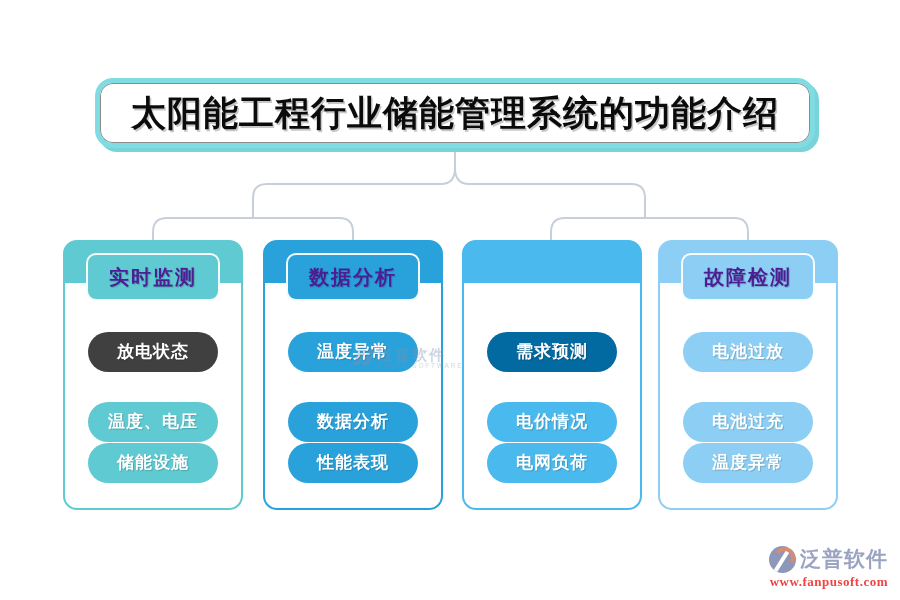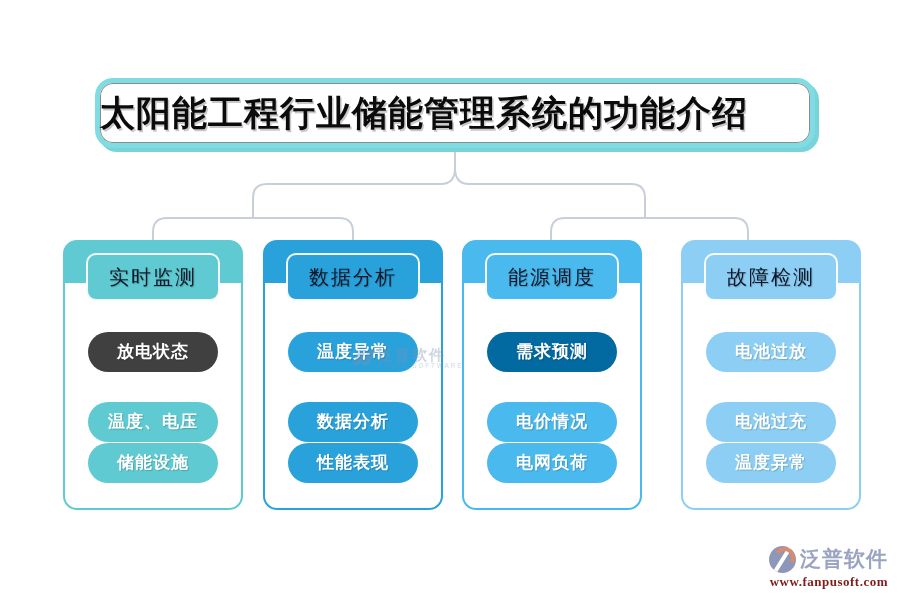--- a/index.html
+++ b/index.html
@@ -5,51 +5,51 @@
   html,body{margin:0;padding:0;background:#ffffff;}
   .stage{
     position:relative;width:900px;height:600px;background:#ffffff;overflow:hidden;
     font-family:"Liberation Sans","DejaVu Sans",sans-serif;
   }
   
   .title-box{
     position:absolute;left:95px;top:78px;width:720px;height:70px;box-sizing:border-box;
     background:#ffffff;border:5px solid #a3a3a3;border-radius:18px;
     box-shadow:4px 4px 0 #79d4da, inset 0 0 0 1px rgba(45,45,45,.55);
-    display:flex;align-items:center;justify-content:flex-start;z-index:3;
+    display:flex;align-items:center;justify-content:center;z-index:3;
   }
   .title-box h1{
     margin:0;font-size:35px;font-weight:bold;color:#0b0b0b;letter-spacing:1px;
     text-shadow:1.5px 1.5px 0 rgba(0,0,0,.22);white-space:nowrap;
   }
   
   .connectors{position:absolute;left:0;top:0;z-index:1;pointer-events:none;}
   .connectors path{fill:none;stroke-width:2px;}
   
   .card{
     position:absolute;top:240px;width:180px;height:270px;box-sizing:border-box;
     background:#ffffff;border:2px solid;border-radius:14px;overflow:visible;z-index:2;
   }
   .card .band{
     position:absolute;left:-1px;top:-1px;right:-1px;height:42px;
     border-radius:13px 13px 0 0;
   }
   .card .card-header{
     position:absolute;left:50%;transform:translateX(-50%);top:11px;width:134px;height:48px;
     box-sizing:border-box;border:2px solid rgba(255,255,255,.95);border-radius:10px;
-    color:#0f172a;font-size:20px;font-weight:normal;text-align:center;line-height:44px;
+    color:#4c1d95;font-size:20px;font-weight:bold;text-align:center;line-height:44px;
     letter-spacing:2px;text-shadow:1px 1px 1px rgba(0,0,0,.18);
   }
   .card .pill{
     position:absolute;left:50%;transform:translateX(-50%);width:130px;height:40px;
     border-radius:20px;color:#ffffff;font-size:17px;font-weight:bold;text-align:center;
     line-height:40px;letter-spacing:1px;text-shadow:1px 1px 1px rgba(0,0,0,.18);white-space:nowrap;
   }
   .pill.p1{top:90px;} .pill.p2{top:160px;} .pill.p3{top:201px;}
-  .card1{left:63px;} .card2{left:263px;} .card3{left:462px;} .card4{left:658px;margin-left:23px;}
+  .card1{left:63px;} .card2{left:263px;} .card3{left:462px;} .card4{left:658px;}
   
   .watermark{
     position:absolute;left:356px;top:347px;z-index:4;display:flex;align-items:flex-start;
     opacity:.38;pointer-events:none;
   }
   .wm-chevrons{display:flex;margin-top:3px;margin-right:4px;}
   .wm-chevrons i{display:block;width:7px;height:15px;background:#7d90b5;transform:skewX(-24deg);margin-right:2px;border-radius:1px;}
   .wm-text{color:#7d90b5;}
   .wm-cn{font-size:15px;font-weight:bold;letter-spacing:2px;line-height:15px;}
   .wm-en{font-size:6.5px;letter-spacing:1.8px;line-height:8px;}
@@ -102,21 +102,20 @@
   <div class="card card2" style="border-color: rgb(41, 162, 219);">
     <div class="band" style="background-color: rgb(41, 162, 219);"></div>
     <div class="card-header" style="background-color: rgb(41, 162, 219);">数据分析</div>
     <div class="pill p1" style="background-color: rgb(41, 162, 219);">温度异常</div>
     <div class="pill p2" style="background-color: rgb(41, 162, 219);">数据分析</div>
     <div class="pill p3" style="background-color: rgb(41, 162, 219);">性能表现</div>
   </div>
 
   <div class="card card3" style="border-color: rgb(74, 185, 237);">
     <div class="band" style="background-color: rgb(74, 185, 237);"></div>
-    <div class="card-header" style="background-color: rgb(74, 185, 237);">能源调度</div>
     <div class="pill p1" style="background-color: #0369a1;">需求预测</div>
     <div class="pill p2" style="background-color: rgb(74, 185, 237);">电价情况</div>
     <div class="pill p3" style="background-color: rgb(74, 185, 237);">电网负荷</div>
   </div>
 
   <div class="card card4" style="border-color: rgb(141, 207, 244);">
     <div class="band" style="background-color: rgb(141, 207, 244);"></div>
     <div class="card-header" style="background-color: rgb(141, 207, 244);">故障检测</div>
     <div class="pill p1" style="background-color: rgb(141, 207, 244);">电池过放</div>
     <div class="pill p2" style="background-color: rgb(141, 207, 244);">电池过充</div>
@@ -132,16 +131,16 @@
       <div class="wm-cn">泛普软件</div>
       <div class="wm-en">FANPU SOFTWARE</div>
     </span>
   </div>
 
   <div class="brand">
     <div class="brand-row">
       <span class="brand-icon"></span>
       <span class="brand-name" style="color: rgb(154, 163, 194);">泛普软件</span>
     </div>
-    <div class="brand-url" style="color: #7f1d1d;">www.fanpusoft.com</div>
+    <div class="brand-url" style="color: #ef4444;">www.fanpusoft.com</div>
   </div>
 
 </div>
 
 </body></html>

